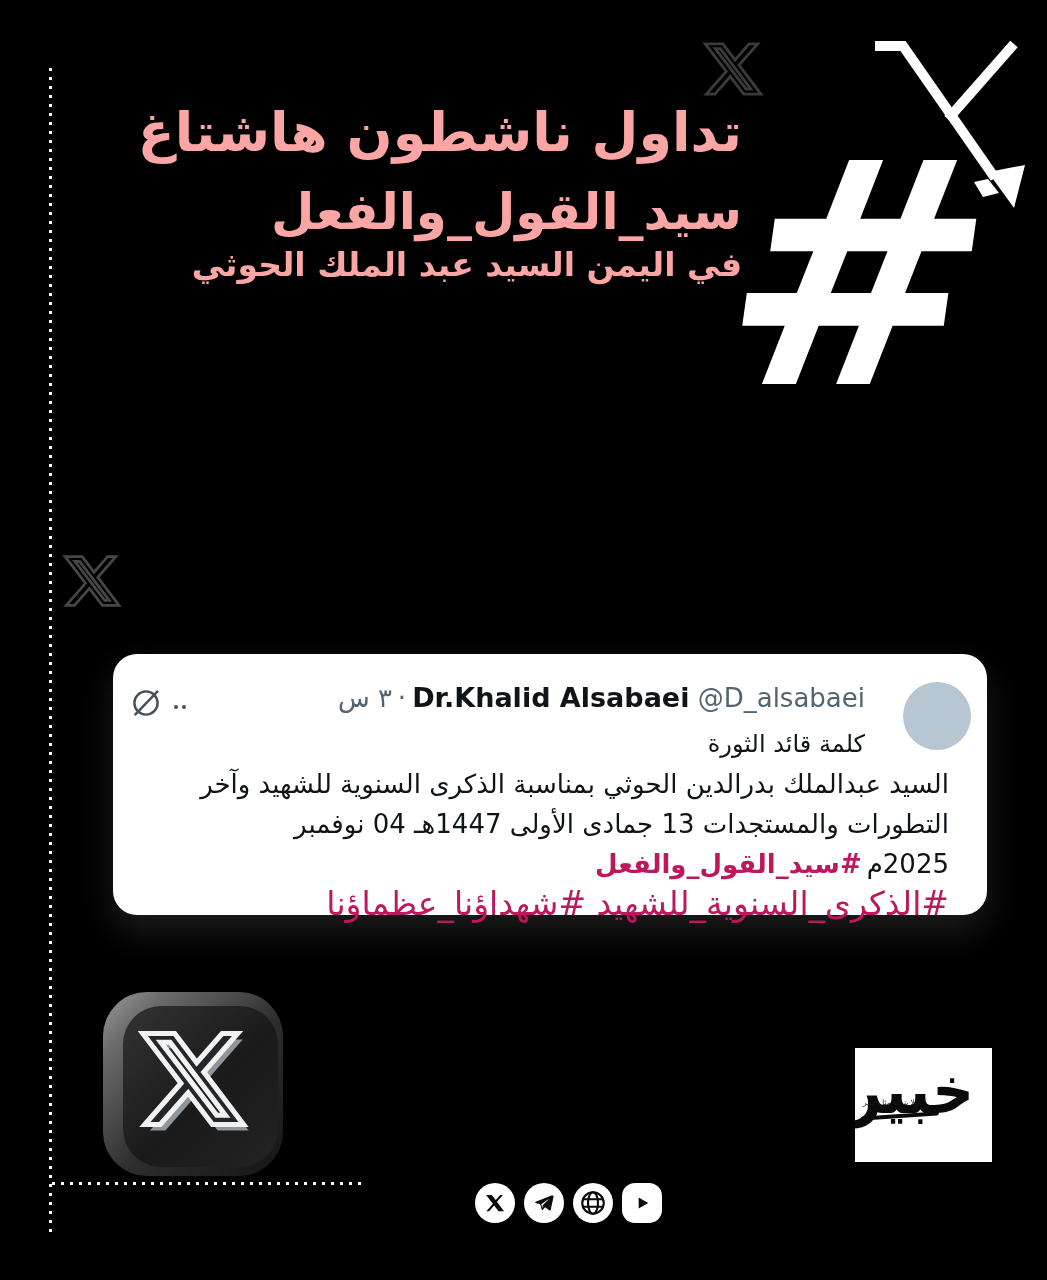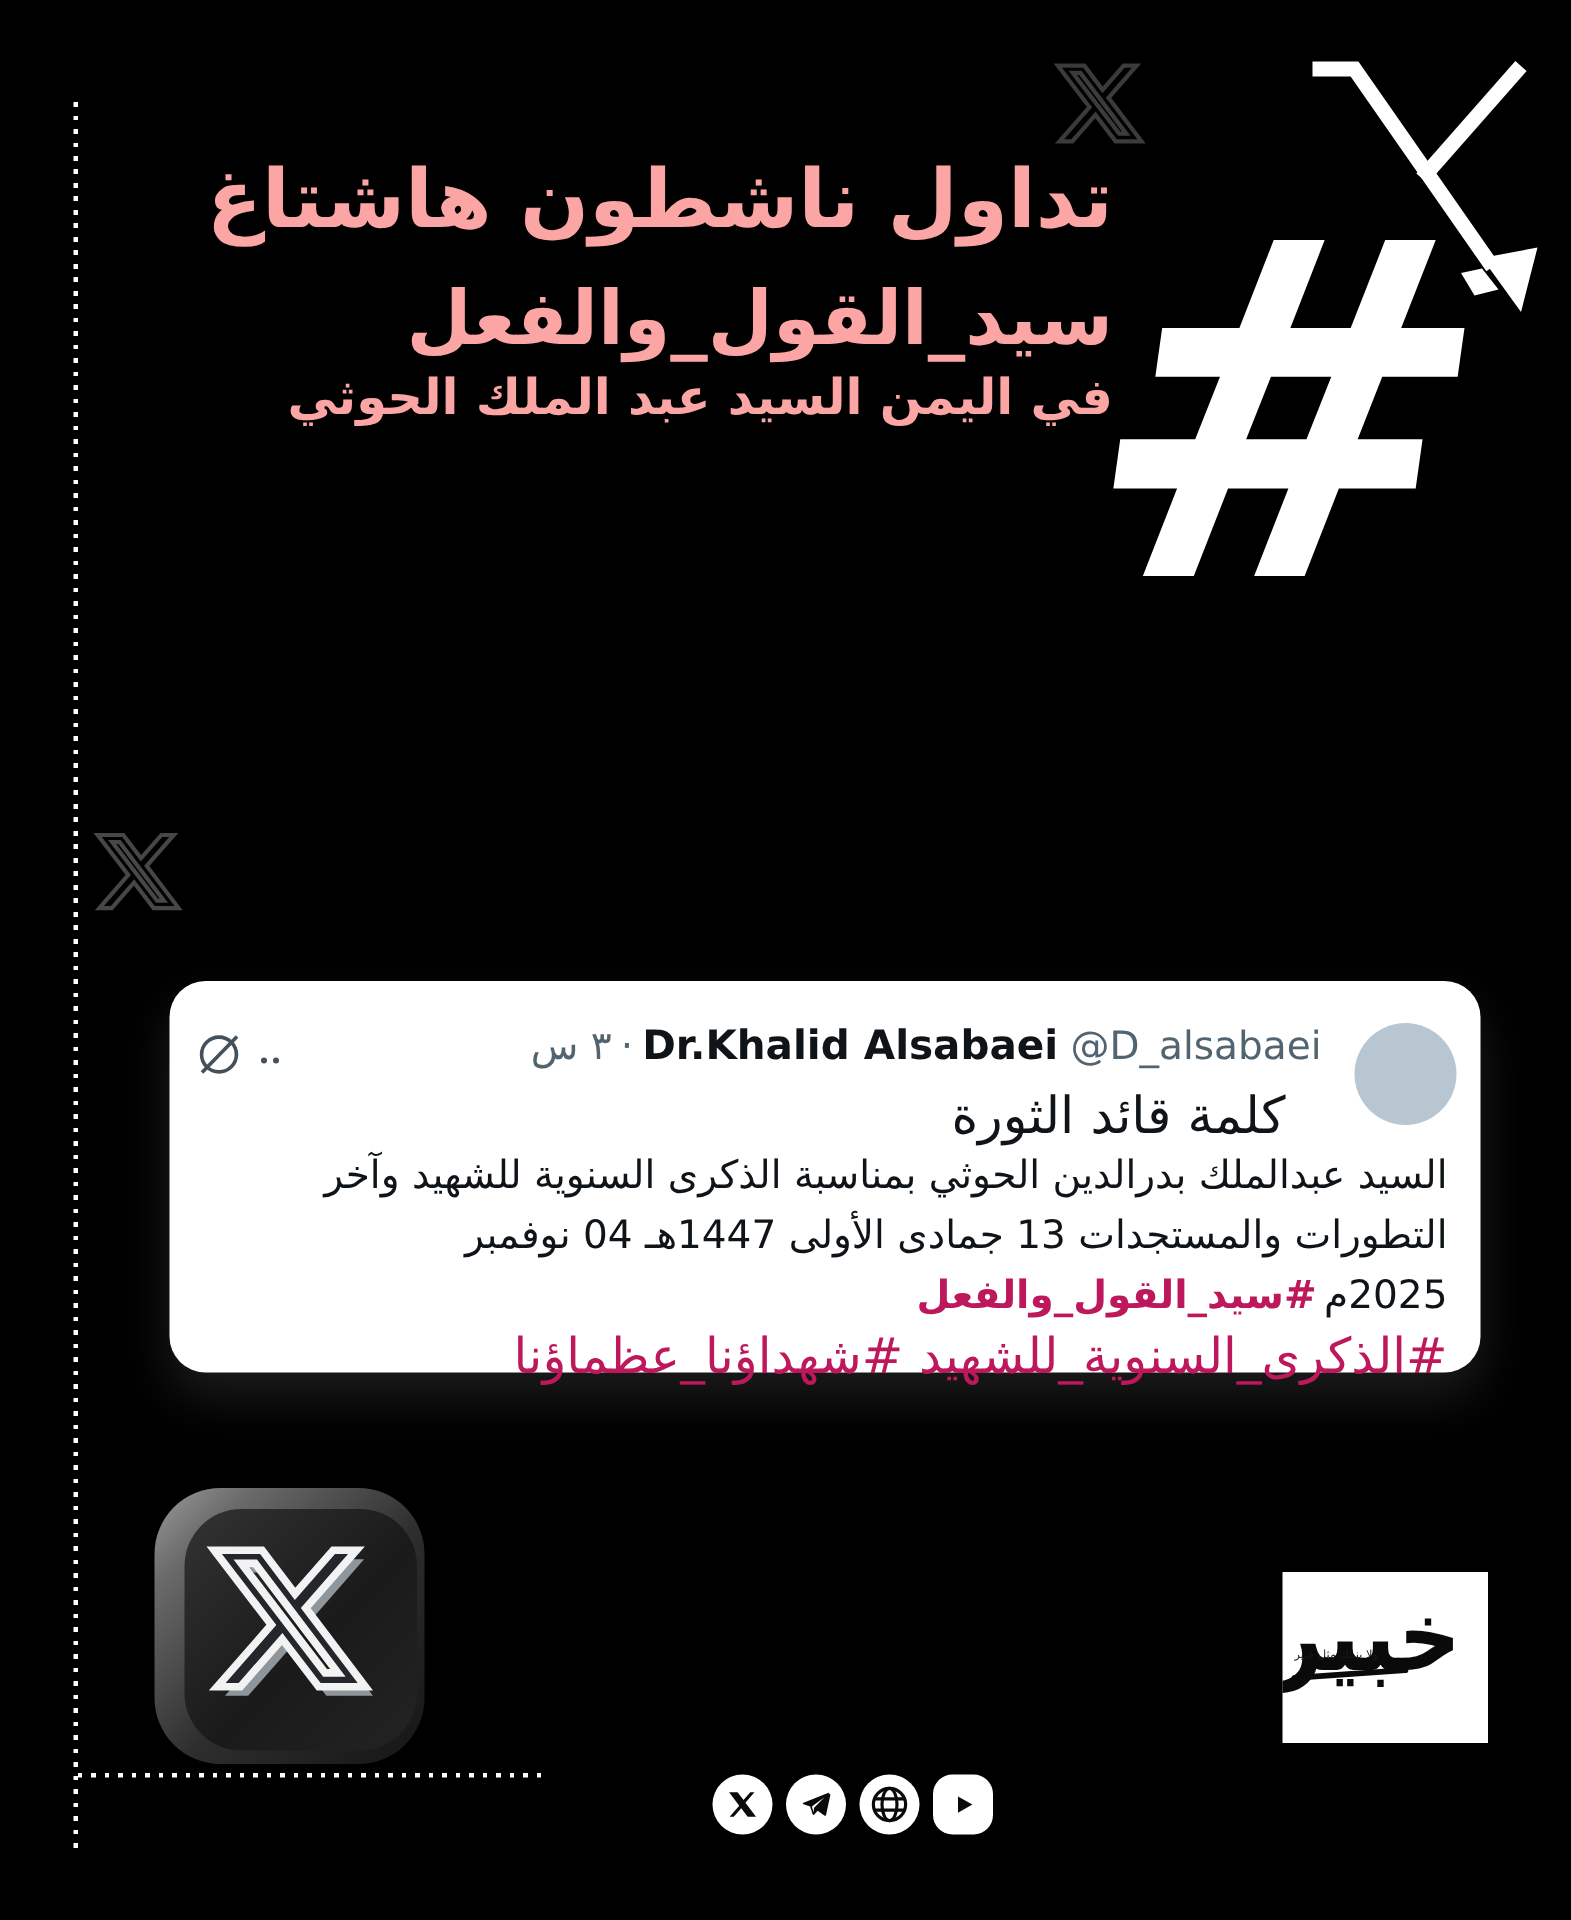--- a/index.html
+++ b/index.html
@@ -23,27 +23,27 @@
   
   .big-hash{left:728px;top:128px;width:240px;color:#fff;font-size:312px;font-weight:bold;
             line-height:0.95;transform:skewX(-8deg);text-align:center;}
 
   
   .x-top-dark{left:700px;top:38px;}
   .x-left-gray{left:62px;top:546px;}
 
   
   .tweet{left:113px;top:654px;width:874px;height:261px;background:#fff;border-radius:24px;
-         direction:rtl;box-sizing:border-box;padding:26px 22px 20px 30px;
+         direction:rtl;box-sizing:border-box;padding:26px 38px 20px 30px;
          box-shadow:0 16px 34px rgba(160,160,160,.18);}
   .avatar{position:absolute;right:16px;top:28px;width:68px;height:68px;border-radius:50%;}
   .tw-head{margin-right:84px;font-size:26px;color:#536471;white-space:nowrap;line-height:1.3;}
   .tw-name{font-weight:bold;color:#0f1419;font-size:27px;}
   .tw-sep{margin:0 6px;}
-  .tw-intro{margin-right:108px;font-size:34px;color:#0f1419;line-height:40px;margin-top:8px;}
+  .tw-intro{margin-right:84px;font-size:24px;color:#0f1419;line-height:40px;margin-top:8px;}
   .tw-body{font-size:26px;color:#0f1419;line-height:40px;margin-top:0;}
   .tw-tag-bold{font-weight:bold;margin:0 5px;}
   .blue{color:#be185d;}
   .tw-tags{font-size:33px;line-height:40px;}
   .tw-corner{position:absolute;left:16px;top:32px;display:flex;align-items:center;gap:10px;
              flex-direction:row;}
 
   
   .x3d{left:103px;top:992px;width:180px;height:184px;}
   .x3d-side{position:absolute;inset:0;border-radius:44px;

